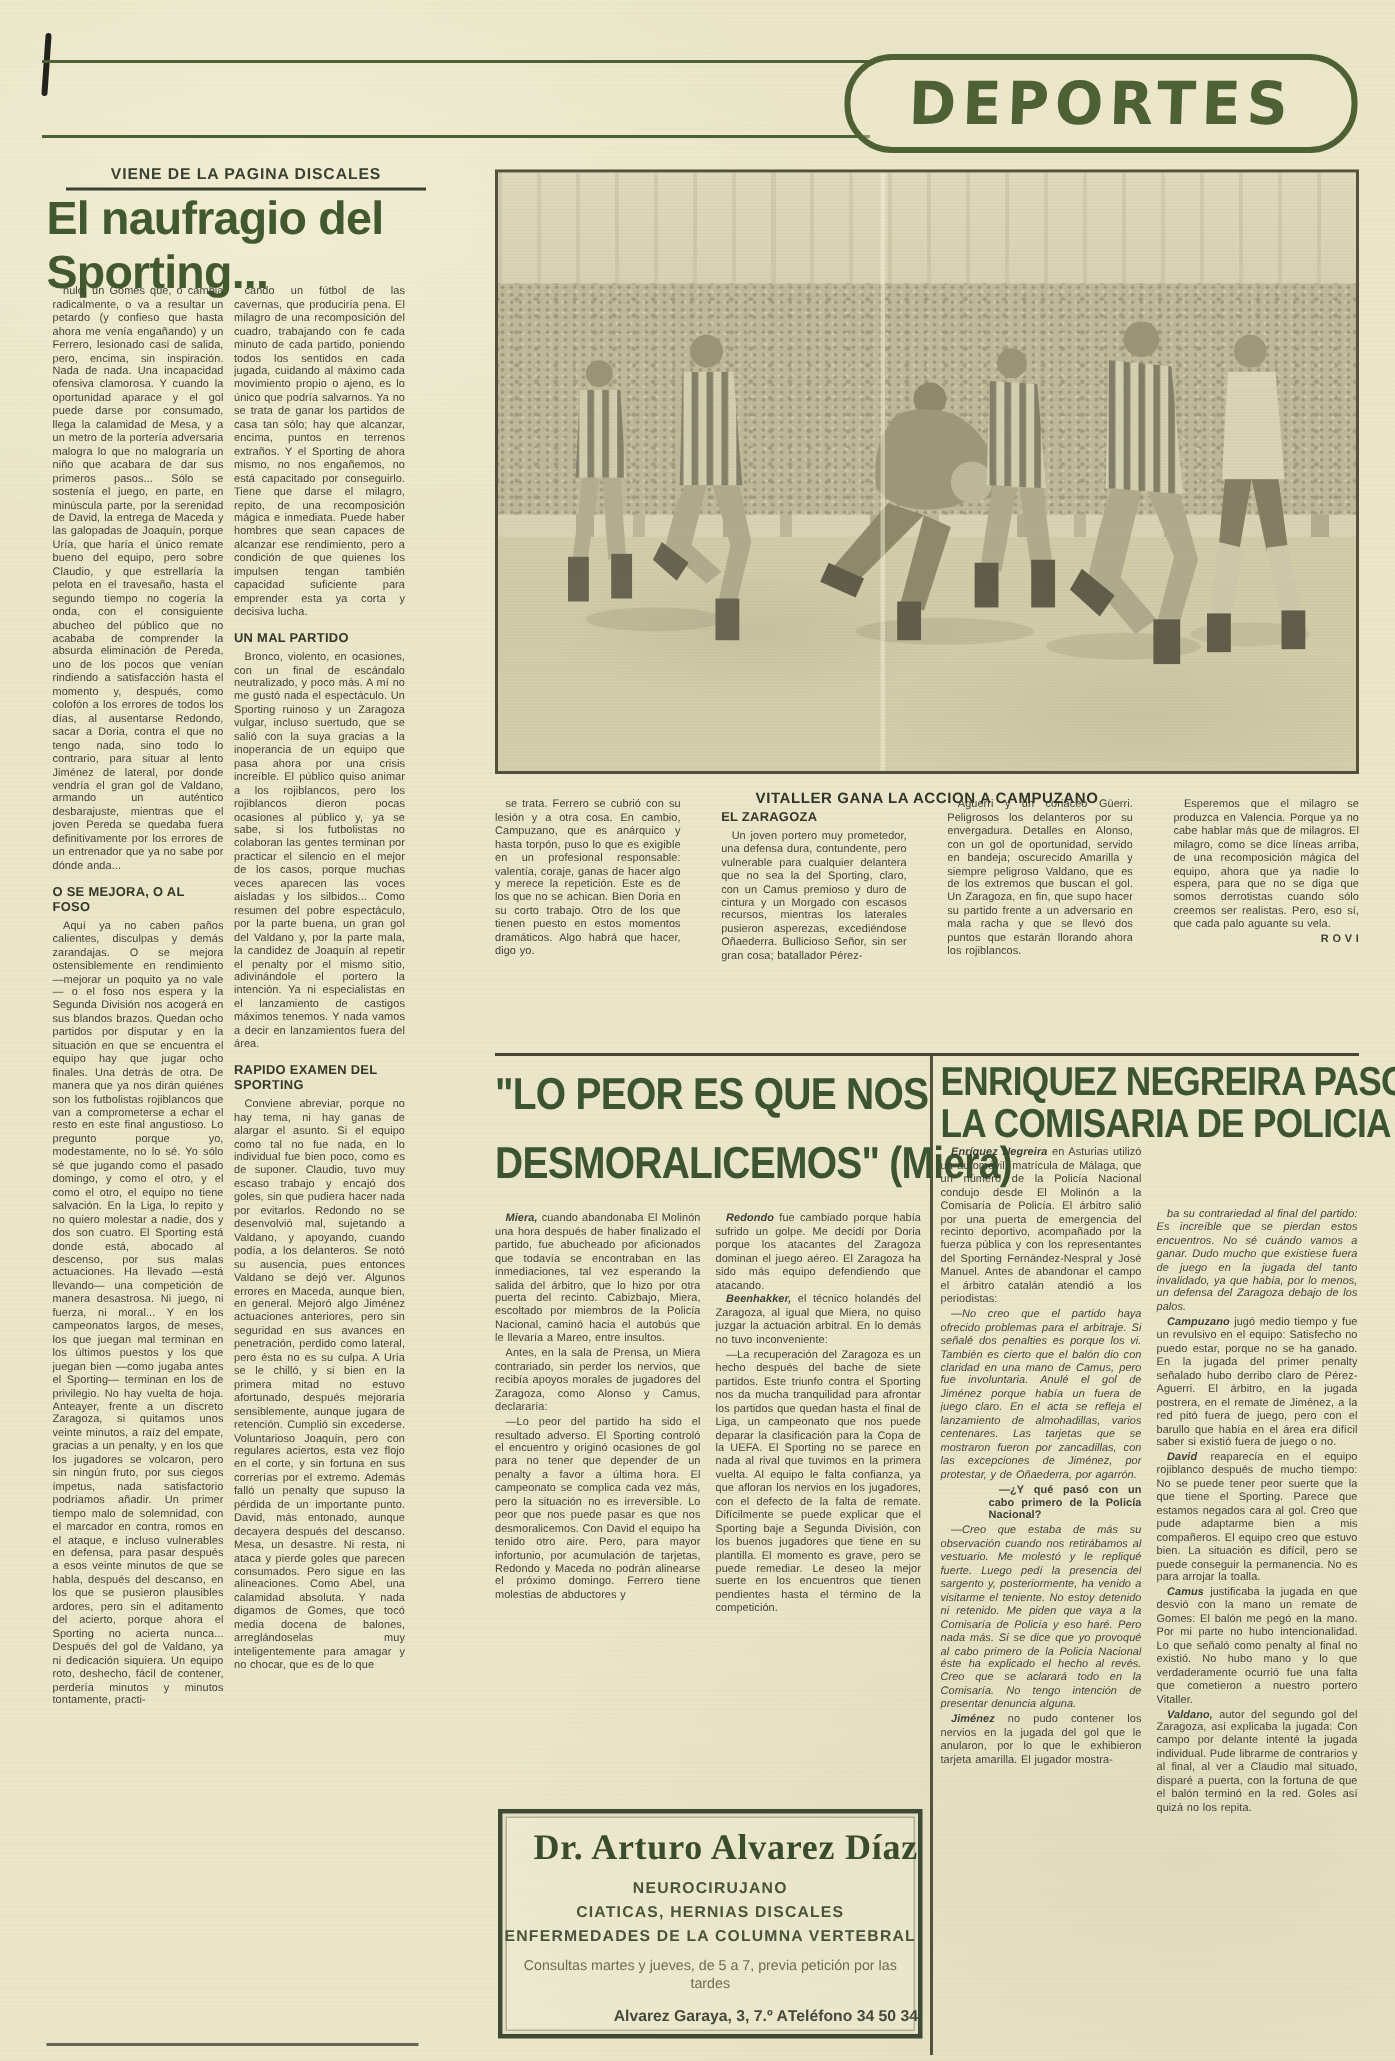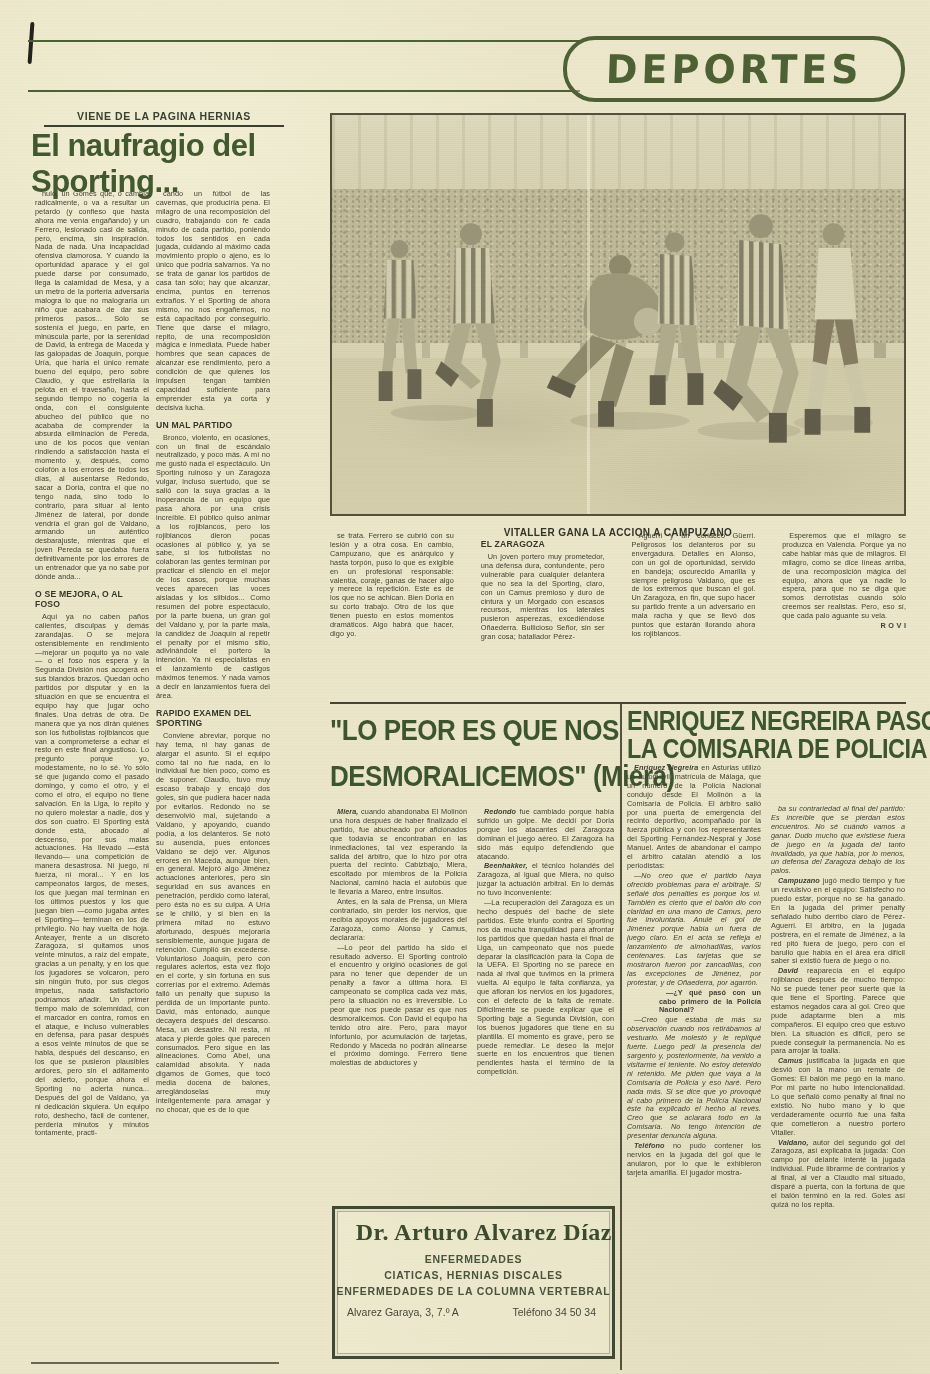--- a/index.html
+++ b/index.html
@@ -126,21 +126,21 @@
     border:3px solid #3f4a35;box-sizing:border-box;background:rgba(240,235,210,.5);
     box-shadow:inset 0 0 0 2px rgba(240,235,210,.8), inset 0 0 0 3px rgba(63,74,53,.35);
   }
   .ad-title{
     margin-top:10px;text-align:right;font-family:"Liberation Serif", serif;
     font-weight:bold;font-size:24px;color:#3a4c2e;letter-spacing:.5px;
   }
   .ad-sub{text-align:center;font-weight:bold;color:#49543d;font-size:10.5px;letter-spacing:.8px;margin-top:4px;}
   .ad-sub.first{margin-top:7px;}
   .ad-consult{text-align:center;color:#6e6a54;font-size:9.5px;margin:8px 14px 0 14px;line-height:12px;}
-  .ad-bottom{display:flex;justify-content:space-between;margin:9px 16px 0 12px;font-weight:normal;font-size:10.5px;color:#44493a;}
+  .ad-bottom{display:flex;justify-content:flex-end;margin:9px 0 0 12px;font-weight:bold;font-size:10.5px;color:#44493a;}
 
   
   .neg-h{
     left:627px;width:280px;color:#3c5530;font-weight:bold;
     font-size:23.5px;letter-spacing:-.5px;white-space:nowrap;
     transform:scaleY(1.15);transform-origin:left top;
   }
   .neg-col1{left:627px;top:764px;width:134px;height:604px;}
   .neg-col2{left:771px;top:764px;width:134px;height:604px;margin-top:41px;}
 </style>
@@ -148,21 +148,21 @@
 <body>
 
 <div class="abs print-mark"></div>
 
 <div class="abs top-rule" style="left:28px;top:40px;width:552px;"></div>
 <div class="abs top-rule" style="left:28px;top:90px;width:552px;"></div>
 <div class="abs masthead-box">
   <span class="masthead-text">DEPORTES</span>
 </div>
 
-<div class="abs kicker">VIENE DE LA PAGINA HERNIAS</div>
+<div class="abs kicker">VIENE DE LA PAGINA DISCALES</div>
 <div class="abs headline">El naufragio del Sporting...</div>
 
 <div class="abs txtcol nf-col1">
     <p>nulo, un Gomes que, o cambia radicalmente, o va a resultar un petardo (y confieso que hasta ahora me venía engañando) y un Ferrero, lesionado casi de salida, pero, encima, sin inspiración. Nada de nada. Una incapacidad ofensiva clamorosa. Y cuando la oportunidad aparace y el gol puede darse por consumado, llega la calamidad de Mesa, y a un metro de la portería adversaria malogra lo que no malograría un niño que acabara de dar sus primeros pasos... Sólo se sostenía el juego, en parte, en minúscula parte, por la serenidad de David, la entrega de Maceda y las galopadas de Joaquín, porque Uría, que haría el único remate bueno del equipo, pero sobre Claudio, y que estrellaría la pelota en el travesaño, hasta el segundo tiempo no cogería la onda, con el consiguiente abucheo del público que no acababa de comprender la absurda eliminación de Pereda, uno de los pocos que venían rindiendo a satisfacción hasta el momento y, después, como colofón a los errores de todos los días, al ausentarse Redondo, sacar a Doria, contra el que no tengo nada, sino todo lo contrario, para situar al lento Jiménez de lateral, por donde vendría el gran gol de Valdano, armando un auténtico desbarajuste, mientras que el joven Pereda se quedaba fuera definitivamente por los errores de un entrenador que ya no sabe por dónde anda...</p>
     <div class="subhead">O SE MEJORA, O AL FOSO</div>
     <p>Aquí ya no caben paños calientes, disculpas y demás zarandajas. O se mejora ostensiblemente en rendimiento —mejorar un poquito ya no vale— o el foso nos espera y la Segunda División nos acogerá en sus blandos brazos. Quedan ocho partidos por disputar y en la situación en que se encuentra el equipo hay que jugar ocho finales. Una detrás de otra. De manera que ya nos dirán quiénes son los futbolistas rojiblancos que van a comprometerse a echar el resto en este final angustioso. Lo pregunto porque yo, modestamente, no lo sé. Yo sólo sé que jugando como el pasado domingo, y como el otro, y el como el otro, el equipo no tiene salvación. En la Liga, lo repito y no quiero molestar a nadie, dos y dos son cuatro. El Sporting está donde está, abocado al descenso, por sus malas actuaciones. Ha llevado —está llevando— una competición de manera desastrosa. Ni juego, ni fuerza, ni moral... Y en los campeonatos largos, de meses, los que juegan mal terminan en los últimos puestos y los que juegan bien —como jugaba antes el Sporting— terminan en los de privilegio. No hay vuelta de hoja. Anteayer, frente a un discreto Zaragoza, si quitamos unos veinte minutos, a raíz del empate, gracias a un penalty, y en los que los jugadores se volcaron, pero sin ningún fruto, por sus ciegos ímpetus, nada satisfactorio podríamos añadir. Un primer tiempo malo de solemnidad, con el marcador en contra, romos en el ataque, e incluso vulnerables en defensa, para pasar después a esos veinte minutos de que se habla, después del descanso, en los que se pusieron plausibles ardores, pero sin el aditamento del acierto, porque ahora el Sporting no acierta nunca... Después del gol de Valdano, ya ni dedicación siquiera. Un equipo roto, deshecho, fácil de contener, perdería minutos y minutos tontamente, practi-</p>
   </div>
 <div class="abs txtcol nf-col2">
     <p>cando un fútbol de las cavernas, que produciría pena. El milagro de una recomposición del cuadro, trabajando con fe cada minuto de cada partido, poniendo todos los sentidos en cada jugada, cuidando al máximo cada movimiento propio o ajeno, es lo único que podría salvarnos. Ya no se trata de ganar los partidos de casa tan sólo; hay que alcanzar, encima, puntos en terrenos extraños. Y el Sporting de ahora mismo, no nos engañemos, no está capacitado por conseguirlo. Tiene que darse el milagro, repito, de una recomposición mágica e inmediata. Puede haber hombres que sean capaces de alcanzar ese rendimiento, pero a condición de que quienes los impulsen tengan también capacidad suficiente para emprender esta ya corta y decisiva lucha.</p>
     <div class="subhead">UN MAL PARTIDO</div>
@@ -272,37 +272,38 @@
     <p>—Lo peor del partido ha sido el resultado adverso. El Sporting controló el encuentro y originó ocasiones de gol para no tener que depender de un penalty a favor a última hora. El campeonato se complica cada vez más, pero la situación no es irreversible. Lo peor que nos puede pasar es que nos desmoralicemos. Con David el equipo ha tenido otro aire. Pero, para mayor infortunio, por acumulación de tarjetas, Redondo y Maceda no podrán alinearse el próximo domingo. Ferrero tiene molestias de abductores y</p>
   </div>
 <div class="abs txtcol miera-col2">
     <p><span class="lead">Redondo </span>fue cambiado porque había sufrido un golpe. Me decidí por Doria porque los atacantes del Zaragoza dominan el juego aéreo. El Zaragoza ha sido más equipo defendiendo que atacando.</p>
     <p><span class="lead">Beenhakker, </span>el técnico holandés del Zaragoza, al igual que Miera, no quiso juzgar la actuación arbitral. En lo demás no tuvo inconveniente:</p>
     <p>—La recuperación del Zaragoza es un hecho después del bache de siete partidos. Este triunfo contra el Sporting nos da mucha tranquilidad para afrontar los partidos que quedan hasta el final de Liga, un campeonato que nos puede deparar la clasificación para la Copa de la UEFA. El Sporting no se parece en nada al rival que tuvimos en la primera vuelta. Al equipo le falta confianza, ya que afloran los nervios en los jugadores, con el defecto de la falta de remate. Difícilmente se puede explicar que el Sporting baje a Segunda División, con los buenos jugadores que tiene en su plantilla. El momento es grave, pero se puede remediar. Le deseo la mejor suerte en los encuentros que tienen pendientes hasta el término de la competición.</p>
   </div>
 
 <div class="abs ad">
   <div class="ad-title">Dr. Arturo Alvarez Díaz</div>
-  <div class="ad-sub first">ENFERMEDADES</div>
+  <div class="ad-sub first">NEUROCIRUJANO</div>
   <div class="ad-sub">CIATICAS, HERNIAS DISCALES</div>
   <div class="ad-sub">ENFERMEDADES DE LA COLUMNA VERTEBRAL</div>
+  <div class="ad-consult">Consultas martes y jueves, de 5 a 7, previa petición por las tardes</div>
   <div class="ad-bottom">
     <span>Alvarez Garaya, 3, 7.º A</span>
     <span>Teléfono 34 50 34</span>
   </div>
 </div>
 
 <div class="abs neg-h" style="top:706px;">ENRIQUEZ NEGREIRA PASO POR</div>
 <div class="abs neg-h" style="top:734px;">LA COMISARIA DE POLICIA</div>
 <div class="abs txtcol neg-col1">
     <p><span class="lead">Enríquez Negreira </span>en Asturias utilizó un automóvil, matrícula de Málaga, que un número de la Policía Nacional condujo desde El Molinón a la Comisaría de Policía. El árbitro salió por una puerta de emergencia del recinto deportivo, acompañado por la fuerza pública y con los representantes del Sporting Fernández-Nespral y José Manuel. Antes de abandonar el campo el árbitro catalán atendió a los periodistas:</p>
     <p class="ital">—No creo que el partido haya ofrecido problemas para el arbitraje. Si señalé dos penalties es porque los vi. También es cierto que el balón dio con claridad en una mano de Camus, pero fue involuntaria. Anulé el gol de Jiménez porque había un fuera de juego claro. En el acta se refleja el lanzamiento de almohadillas, varios centenares. Las tarjetas que se mostraron fueron por zancadillas, con las excepciones de Jiménez, por protestar, y de Oñaederra, por agarrón.</p>
     <p class="boldq">—¿Y qué pasó con un cabo primero de la Policía Nacional?</p>
     <p class="ital">—Creo que estaba de más su observación cuando nos retirábamos al vestuario. Me molestó y le repliqué fuerte. Luego pedí la presencia del sargento y, posteriormente, ha venido a visitarme el teniente. No estoy detenido ni retenido. Me piden que vaya a la Comisaría de Policía y eso haré. Pero nada más. Si se dice que yo provoqué al cabo primero de la Policía Nacional éste ha explicado el hecho al revés. Creo que se aclarará todo en la Comisaría. No tengo intención de presentar denuncia alguna.</p>
-    <p><span class="lead">Teléfono </span>no pudo contener los nervios en la jugada del gol que le anularon, por lo que le exhibieron tarjeta amarilla. El jugador mostra-</p>
+    <p><span class="lead">Jiménez </span>no pudo contener los nervios en la jugada del gol que le anularon, por lo que le exhibieron tarjeta amarilla. El jugador mostra-</p>
   </div>
 <div class="abs txtcol neg-col2">
     <p class="ital">ba su contrariedad al final del partido: Es increíble que se pierdan estos encuentros. No sé cuándo vamos a ganar. Dudo mucho que existiese fuera de juego en la jugada del tanto invalidado, ya que había, por lo menos, un defensa del Zaragoza debajo de los palos.</p>
     <p><span class="lead">Campuzano </span>jugó medio tiempo y fue un revulsivo en el equipo: Satisfecho no puedo estar, porque no se ha ganado. En la jugada del primer penalty señalado hubo derribo claro de Pérez-Aguerri. El árbitro, en la jugada postrera, en el remate de Jiménez, a la red pitó fuera de juego, pero con el barullo que había en el área era difícil saber si existió fuera de juego o no.</p>
     <p><span class="lead">David </span>reaparecía en el equipo rojiblanco después de mucho tiempo: No se puede tener peor suerte que la que tiene el Sporting. Parece que estamos negados cara al gol. Creo que pude adaptarme bien a mis compañeros. El equipo creo que estuvo bien. La situación es difícil, pero se puede conseguir la permanencia. No es para arrojar la toalla.</p>
     <p><span class="lead">Camus </span>justificaba la jugada en que desvió con la mano un remate de Gomes: El balón me pegó en la mano. Por mi parte no hubo intencionalidad. Lo que señaló como penalty al final no existió. No hubo mano y lo que verdaderamente ocurrió fue una falta que cometieron a nuestro portero Vitaller.</p>
     <p><span class="lead">Valdano, </span>autor del segundo gol del Zaragoza, así explicaba la jugada: Con campo por delante intenté la jugada individual. Pude librarme de contrarios y al final, al ver a Claudio mal situado, disparé a puerta, con la fortuna de que el balón terminó en la red. Goles así quizá no los repita.</p>
   </div>
 
 </body></html>

